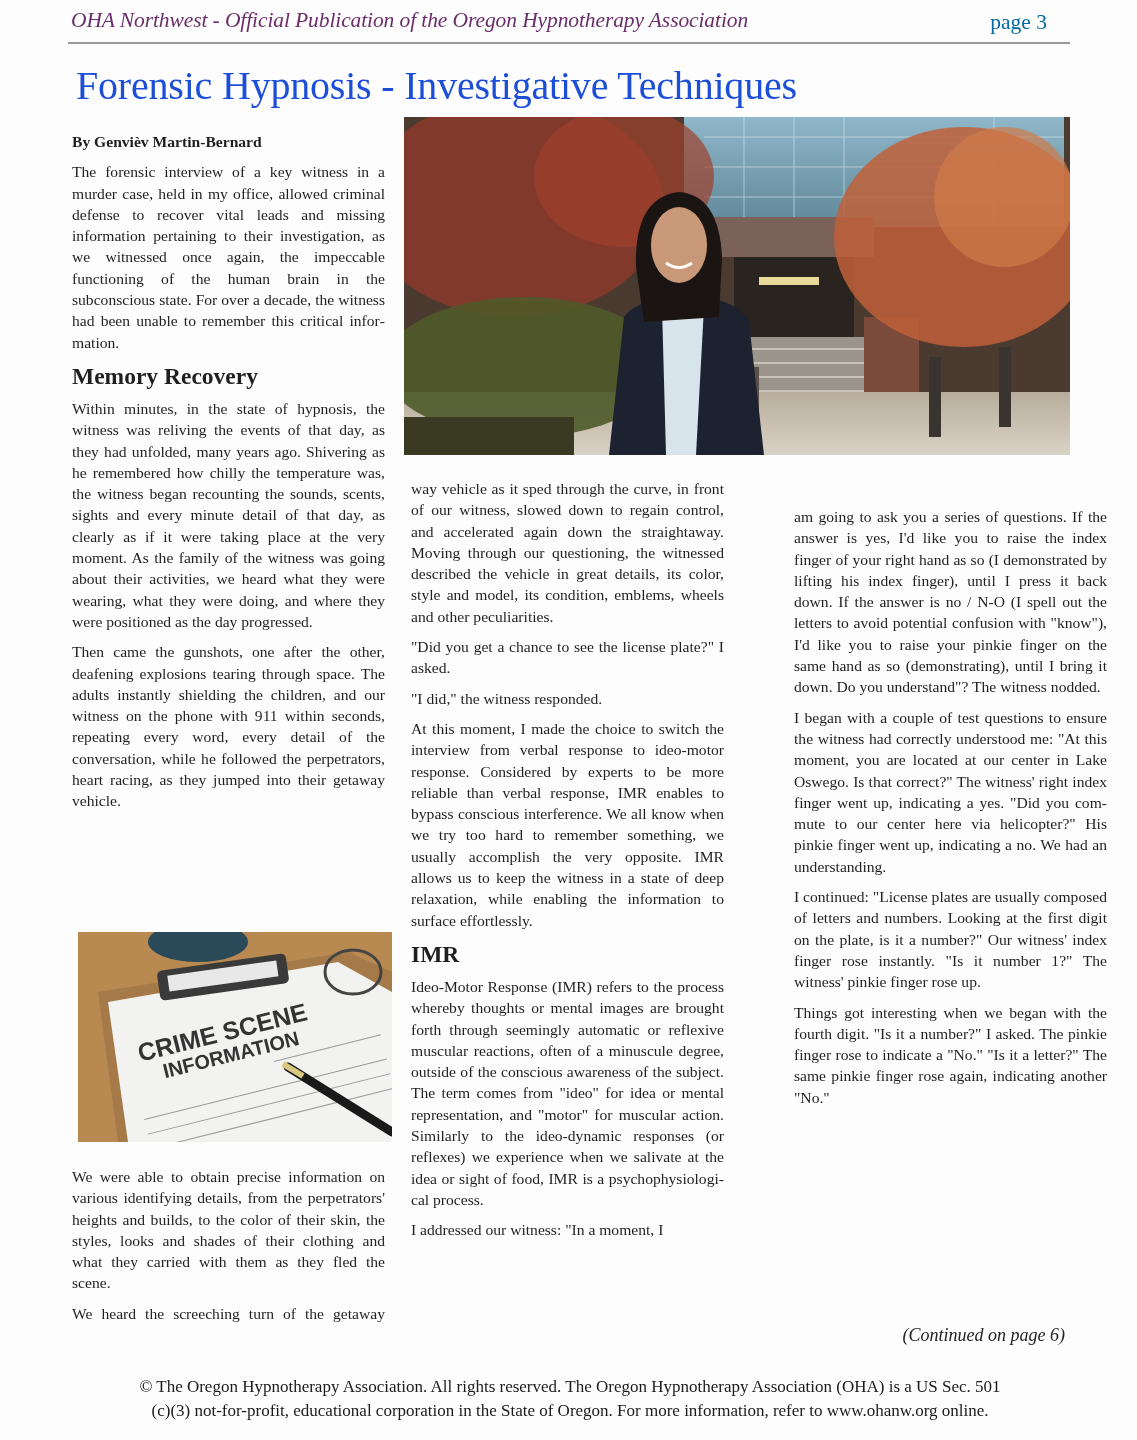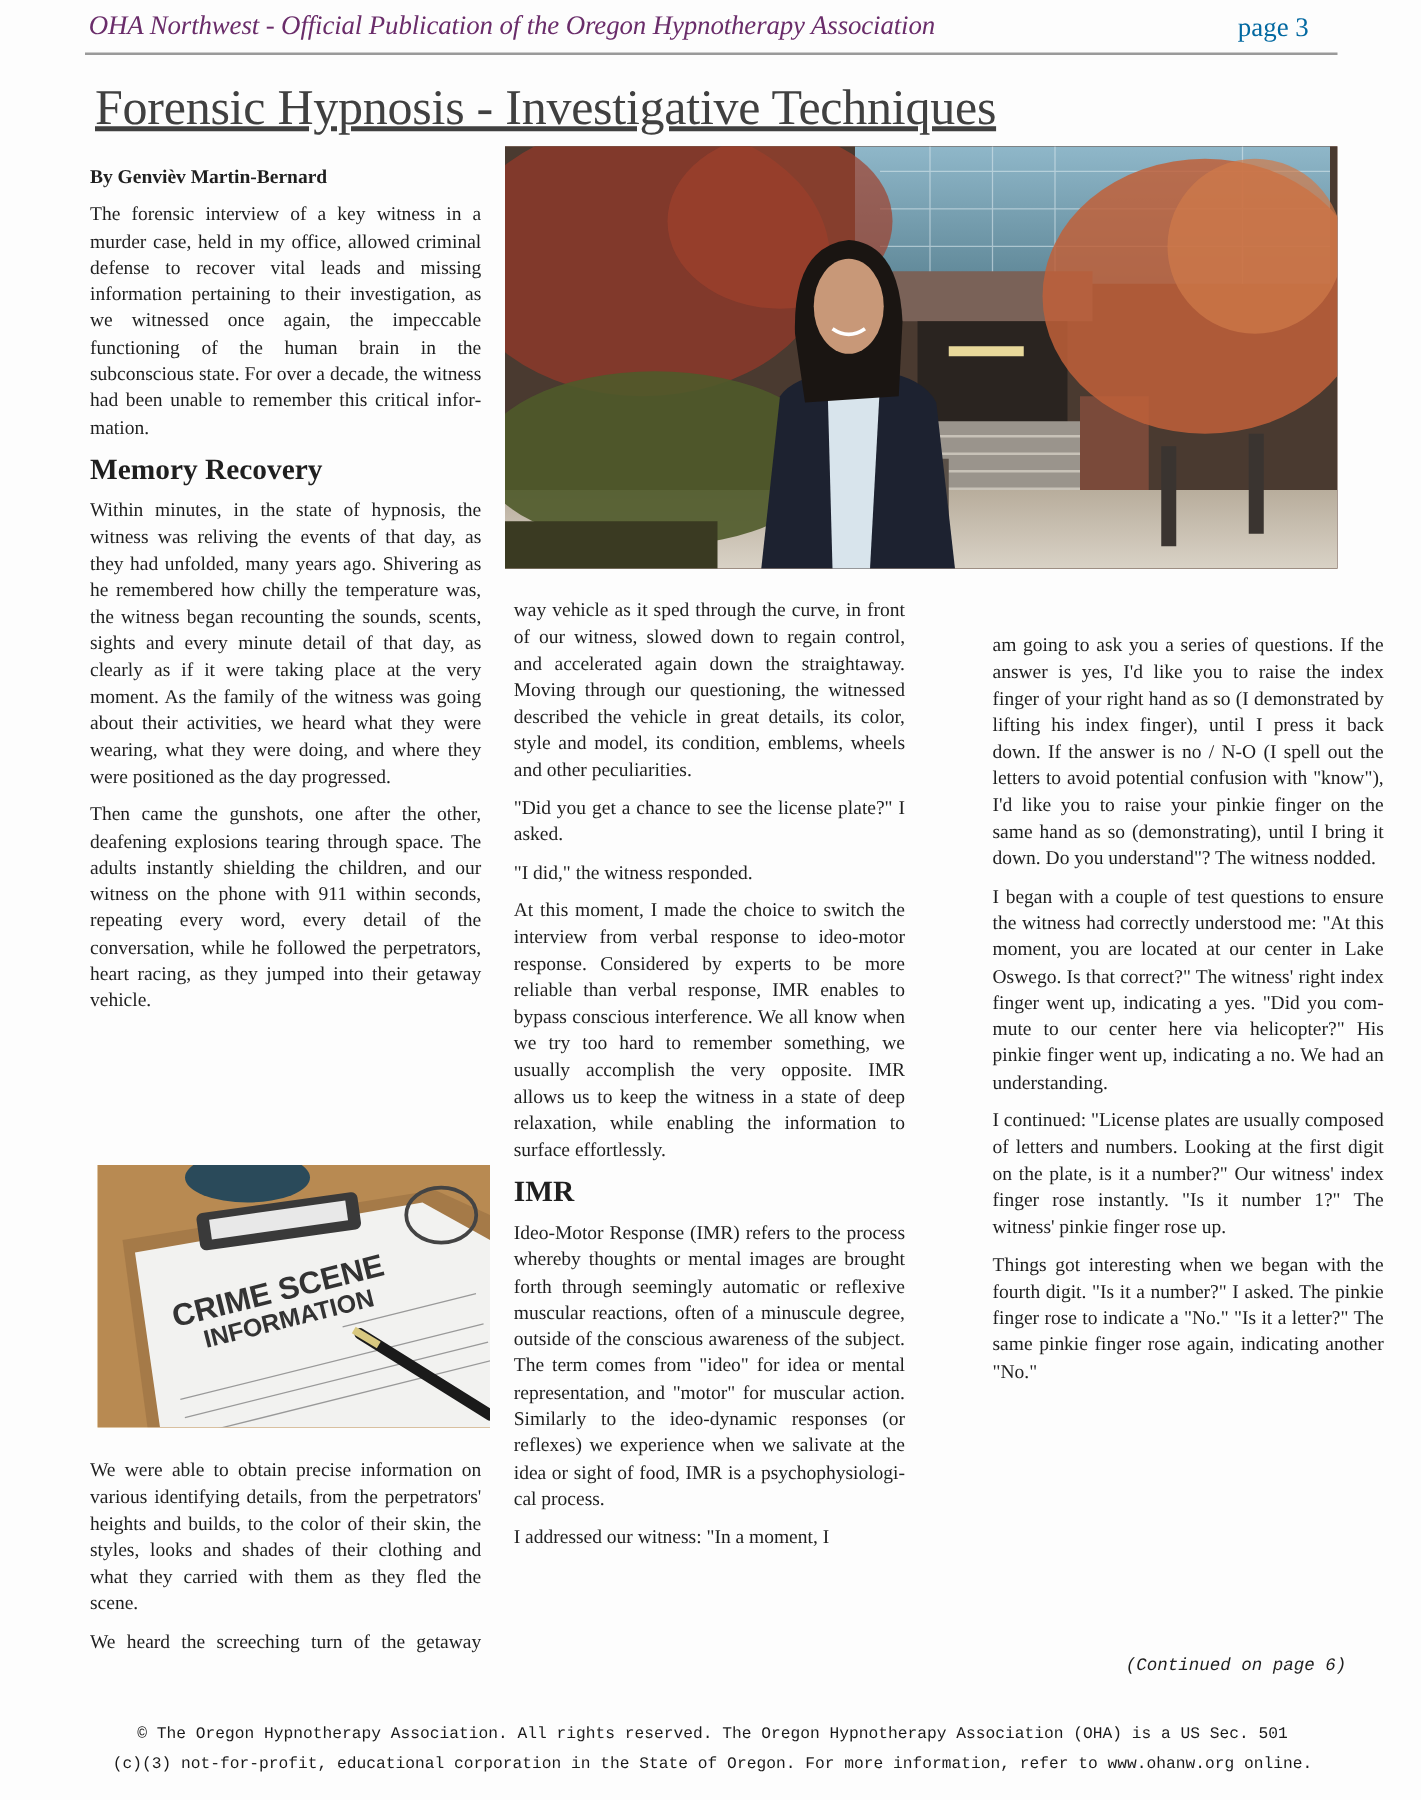--- a/index.html
+++ b/index.html
@@ -4,34 +4,34 @@
 <style>
   html, body { margin:0; padding:0; }
   body {
     width:1137px; height:1440px; background:#fdfdfd; position:relative; overflow:hidden;
     font-family:"Liberation Serif","DejaVu Serif",serif; color:#1f1f1f;
   }
   .header { position:absolute; left:68px; top:6px; width:1000px; height:34px; }
   .header .pub { position:absolute; left:3px; top:2px; font-size:21.5px; color:#6a2d6a; letter-spacing:-0.1px;font-style:italic; }
   .header .page { position:absolute; right:21px; top:4px; font-size:21.5px; color:#0369a1; }
   .header-rule { position:absolute; left:68px; top:42px; width:1002px; height:2px; background:#9a9a9a; }
-  .title { position:absolute; left:76px; top:62px; font-size:40px; color:#404040; white-space:nowrap; letter-spacing:-0.2px;text-decoration:underline; }
+  .title { position:absolute; left:76px; top:62px; font-size:40px; color:#1d4ed8; white-space:nowrap; letter-spacing:-0.2px; }
 
   .col { position:absolute; width:313px; font-size:15.6px; line-height:21.3px; text-align:justify; hyphens:manual; }
   .col p { margin:0 0 9px 0; }
   .col1 { left:72px; }
   .col2 { left:411px; }
   .col3 { left:794px;margin-top:28px; }
   .byline { font-weight:bold; font-size:15.6px; margin:0 0 8px 0; }
   .subhead { font-weight:bold; font-size:23.5px; margin:2px 0 8px 0; line-height:28px; }
 
   .photo-main { position:absolute; left:404px; top:117px; width:666px; height:338px; overflow:hidden; background:#6b4a3c; }
   .photo-crime { position:absolute; left:78px; top:932px; width:314px; height:210px; overflow:hidden; background:#c89a5a; }
-  .continued { position:absolute; right:60px; top:1325px; font-size:14px; font-style:italic;font-family:Liberation Mono, monospace; }
-  .footer { position:absolute; left:72px; top:1375px; width:996px; font-size:13px; line-height:24px; text-align:center; color:#1a1a1a;font-family:Liberation Mono, monospace; }
+  .continued { position:absolute; right:72px; top:1325px; font-size:18px; font-style:italic; }
+  .footer { position:absolute; left:72px; top:1375px; width:996px; font-size:17px; line-height:24px; text-align:center; color:#1a1a1a; }
 </style>
 </head>
 <body>
 
 <div class="header">
   <span class="pub">OHA Northwest - Official Publication of the Oregon Hypnotherapy Association</span>
   <span class="page">page 3</span>
 </div>
 <div class="header-rule"></div>
 

